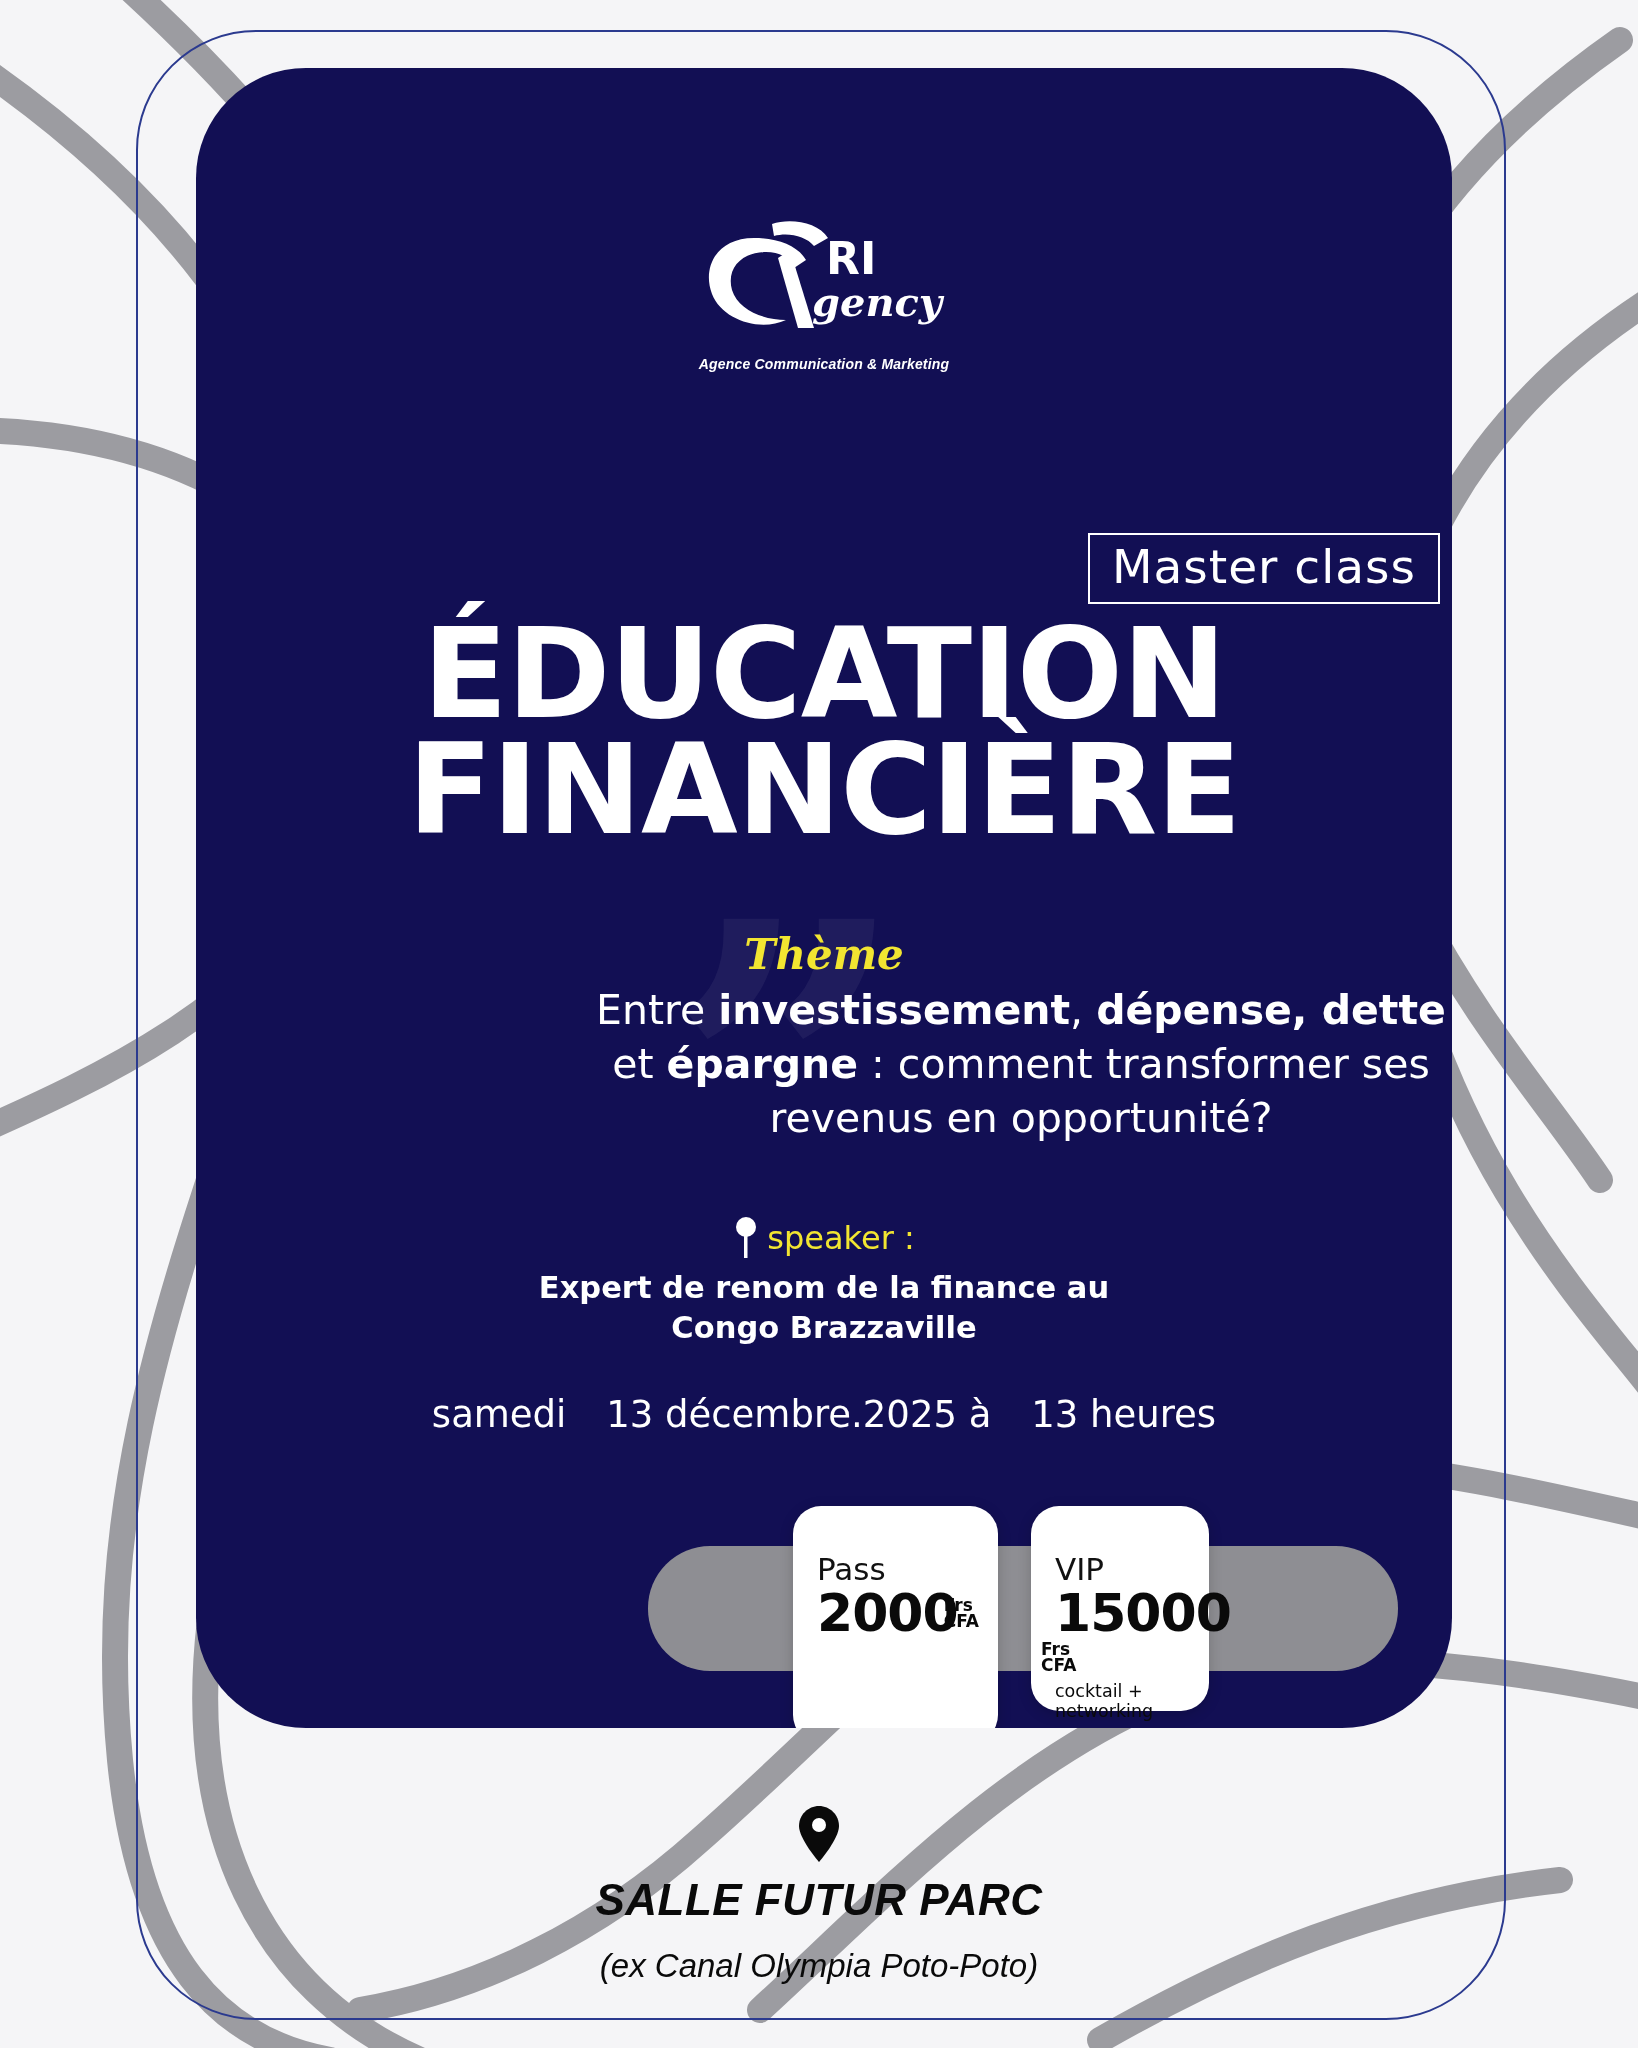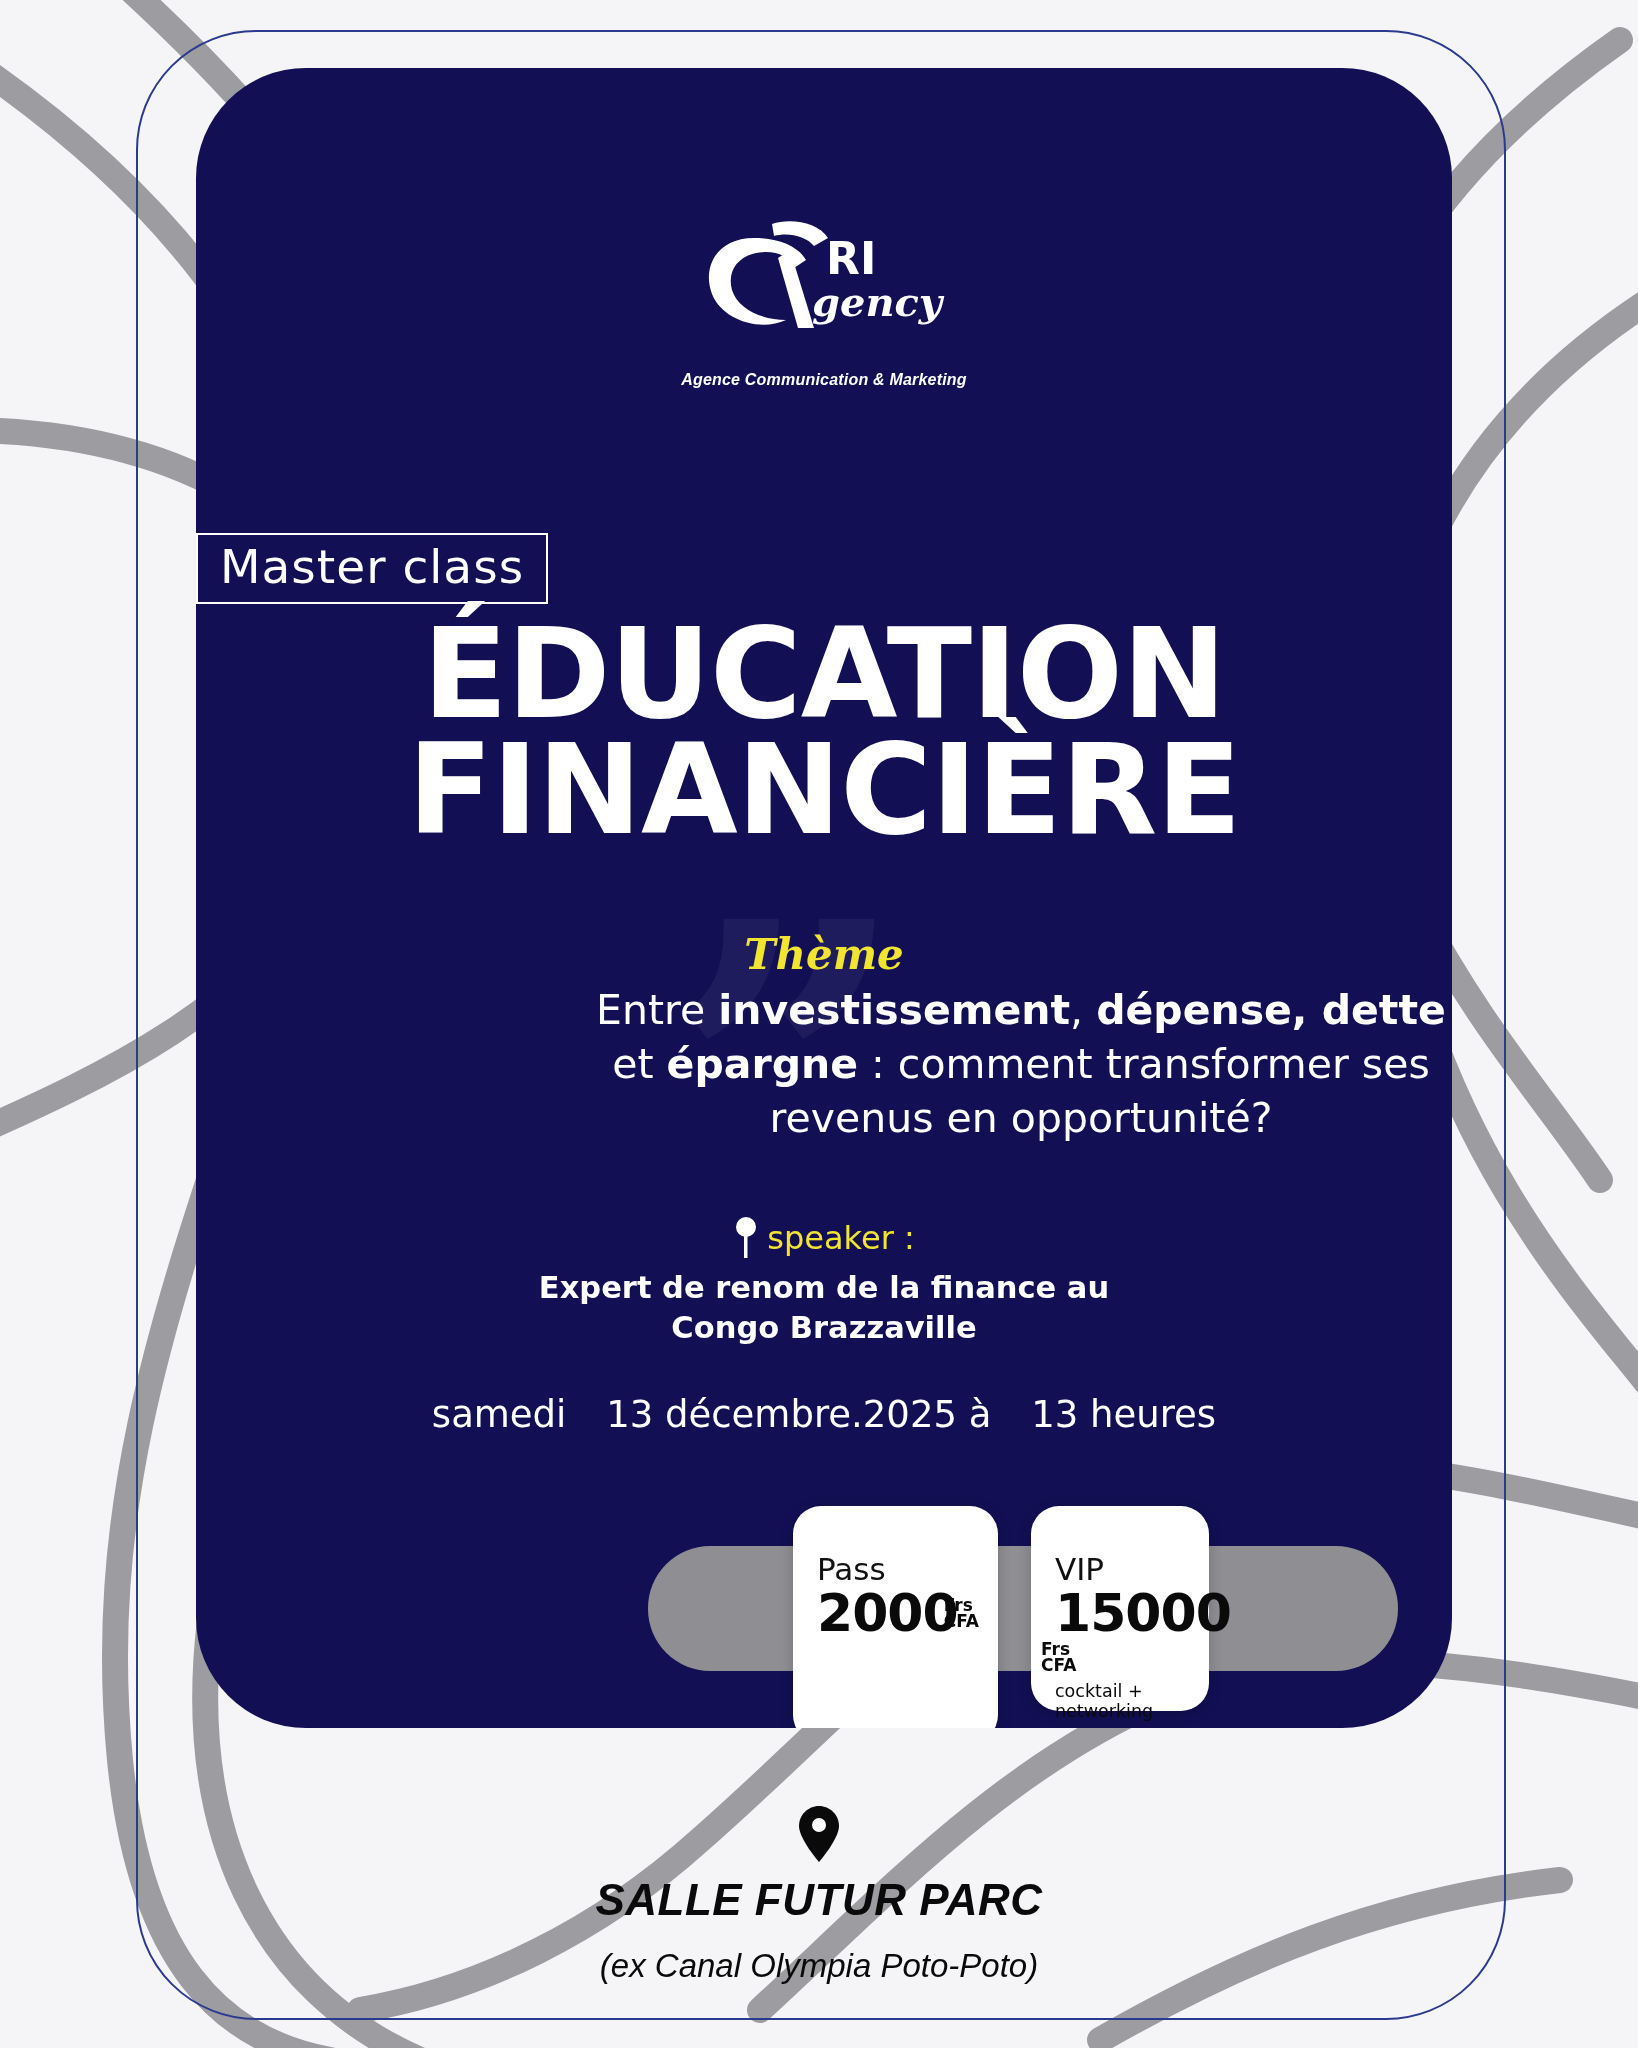--- a/index.html
+++ b/index.html
@@ -70,35 +70,35 @@
   .logo-wrap {
     position: absolute;
     left: 0; right: 0;
     top: 148px;
     display: flex;
     flex-direction: column;
     align-items: center;
   }
   .logo-mark { position: relative; width: 260px; height: 130px; }
   .logo-tag {
-    margin-top: 25px;
-    color: #ffffff;
-    font-size: 16px;
+    margin-top: 10px;
+    color: #ffffff;
+    font-size: 14px;
     font-weight: 700;
     font-style: italic;
     letter-spacing: 0.2px;
     font-family: "Liberation Sans", sans-serif;
   }
 
   
   .masterclass {
     position: absolute;
-    left: 0; right: 4px;
+    left: 0; right: 12px;
     top: 465px;
-    text-align: left;
+    text-align: right;
   }
   .masterclass span {
     display: inline-block;
     border: 2px solid #ffffff;
     color: #ffffff;
     font-size: 47px;
     font-weight: 400;
     letter-spacing: 1px;
     padding: 4px 22px 8px 22px;
     font-family: "DejaVu Sans", sans-serif;

